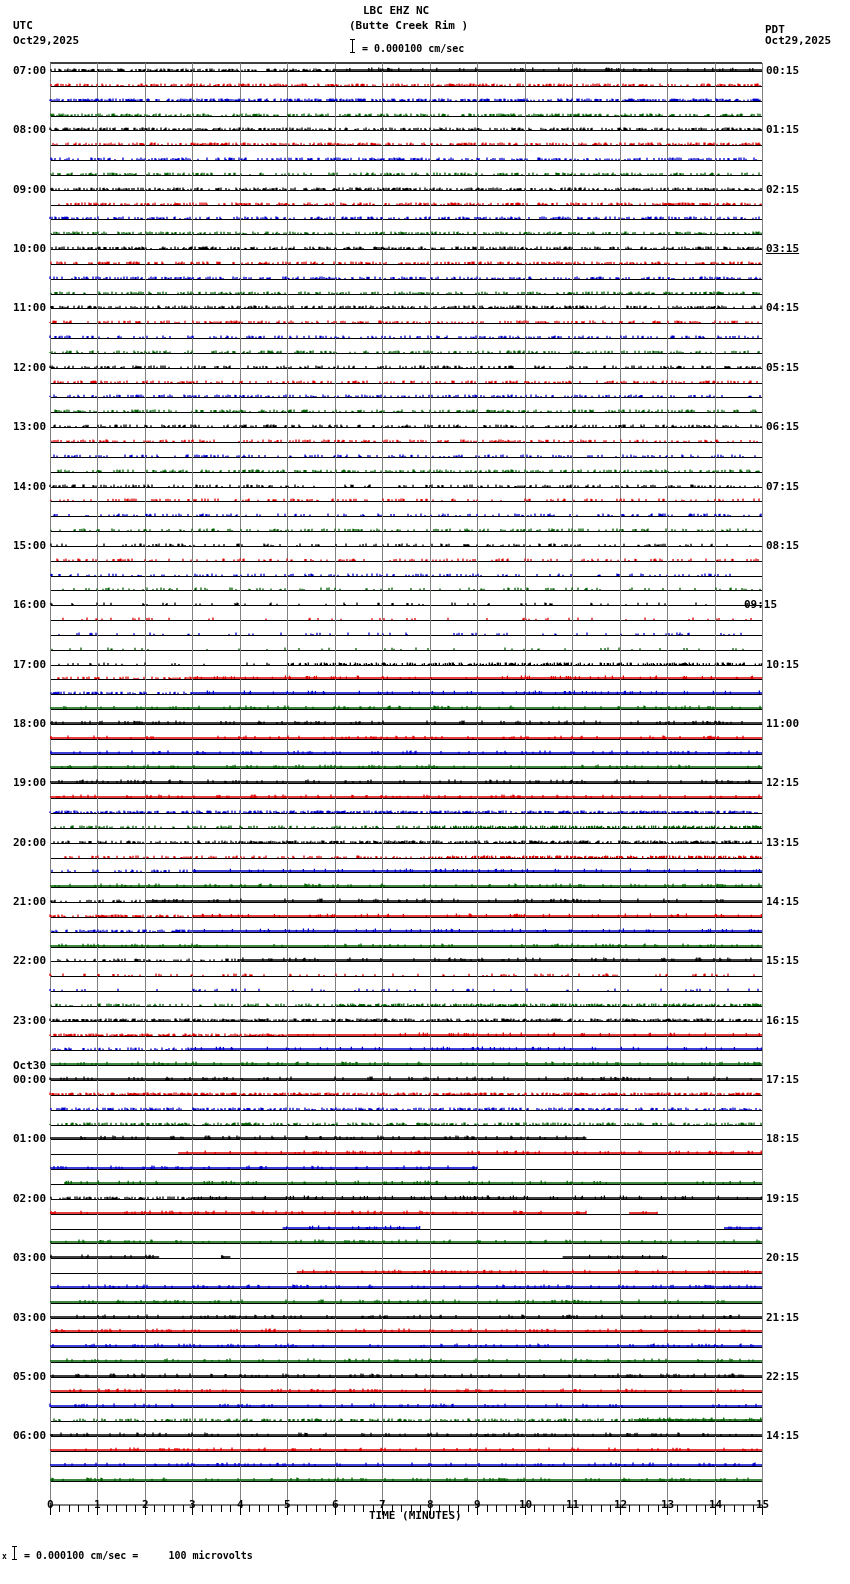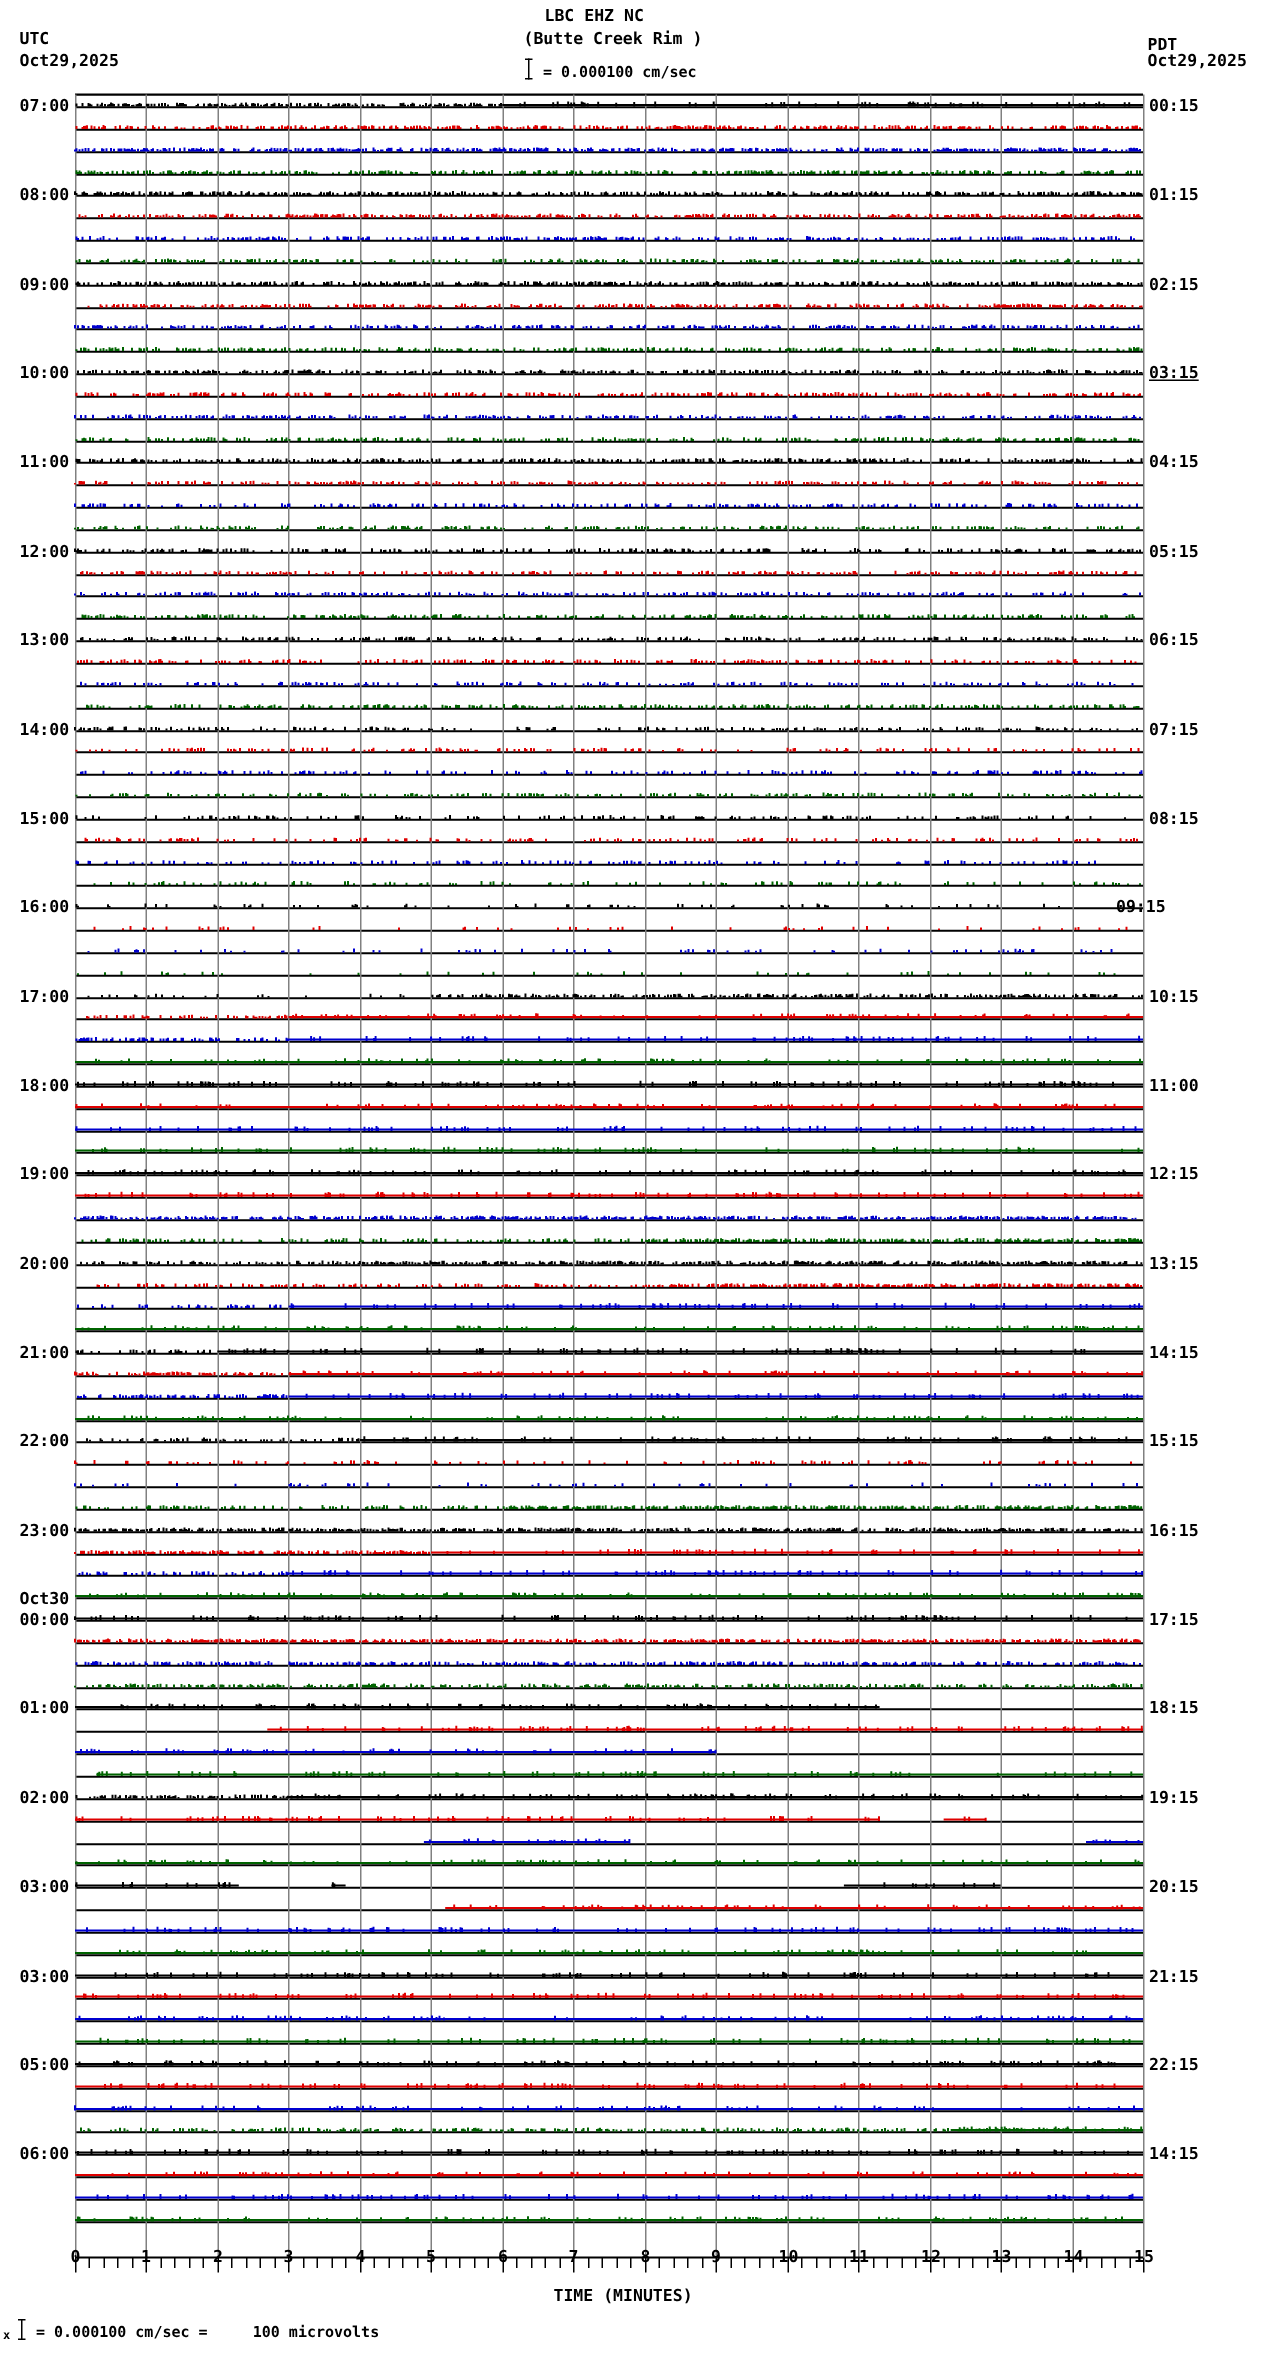--- a/index.html
+++ b/index.html
@@ -377,17 +377,17 @@
     <div class="lbl" style="left: 379px; top: 1499px;">7</div>
     <div class="lbl" style="left: 427px; top: 1499px;">8</div>
     <div class="lbl" style="left: 474px; top: 1499px;">9</div>
     <div class="lbl" style="left: 519px; top: 1499px;">10</div>
     <div class="lbl" style="left: 566px; top: 1499px;">11</div>
     <div class="lbl" style="left: 614px; top: 1499px;">12</div>
     <div class="lbl" style="left: 661px; top: 1499px;">13</div>
     <div class="lbl" style="left: 709px; top: 1499px;">14</div>
     <div class="lbl" style="left: 756px; top: 1499px;">15</div>
   </div>
-<div class="lbl" style="left:369px;top:1510px;margin-top:15px;">TIME (MINUTES)</div>
+<div class="lbl" style="left:369px;top:1510px;">TIME (MINUTES)</div>
 
 <div class="lbl-small" style="left:2px;top:1551px;font-size:8px;">x</div>
 <div class="scalebar" style="left:14px;top:1546px;height:14px;"></div>
 <div class="lbl-small" style="left:24px;top:1550px;white-space:pre;">= 0.000100 cm/sec =     100 microvolts</div>
 
 </body></html>

